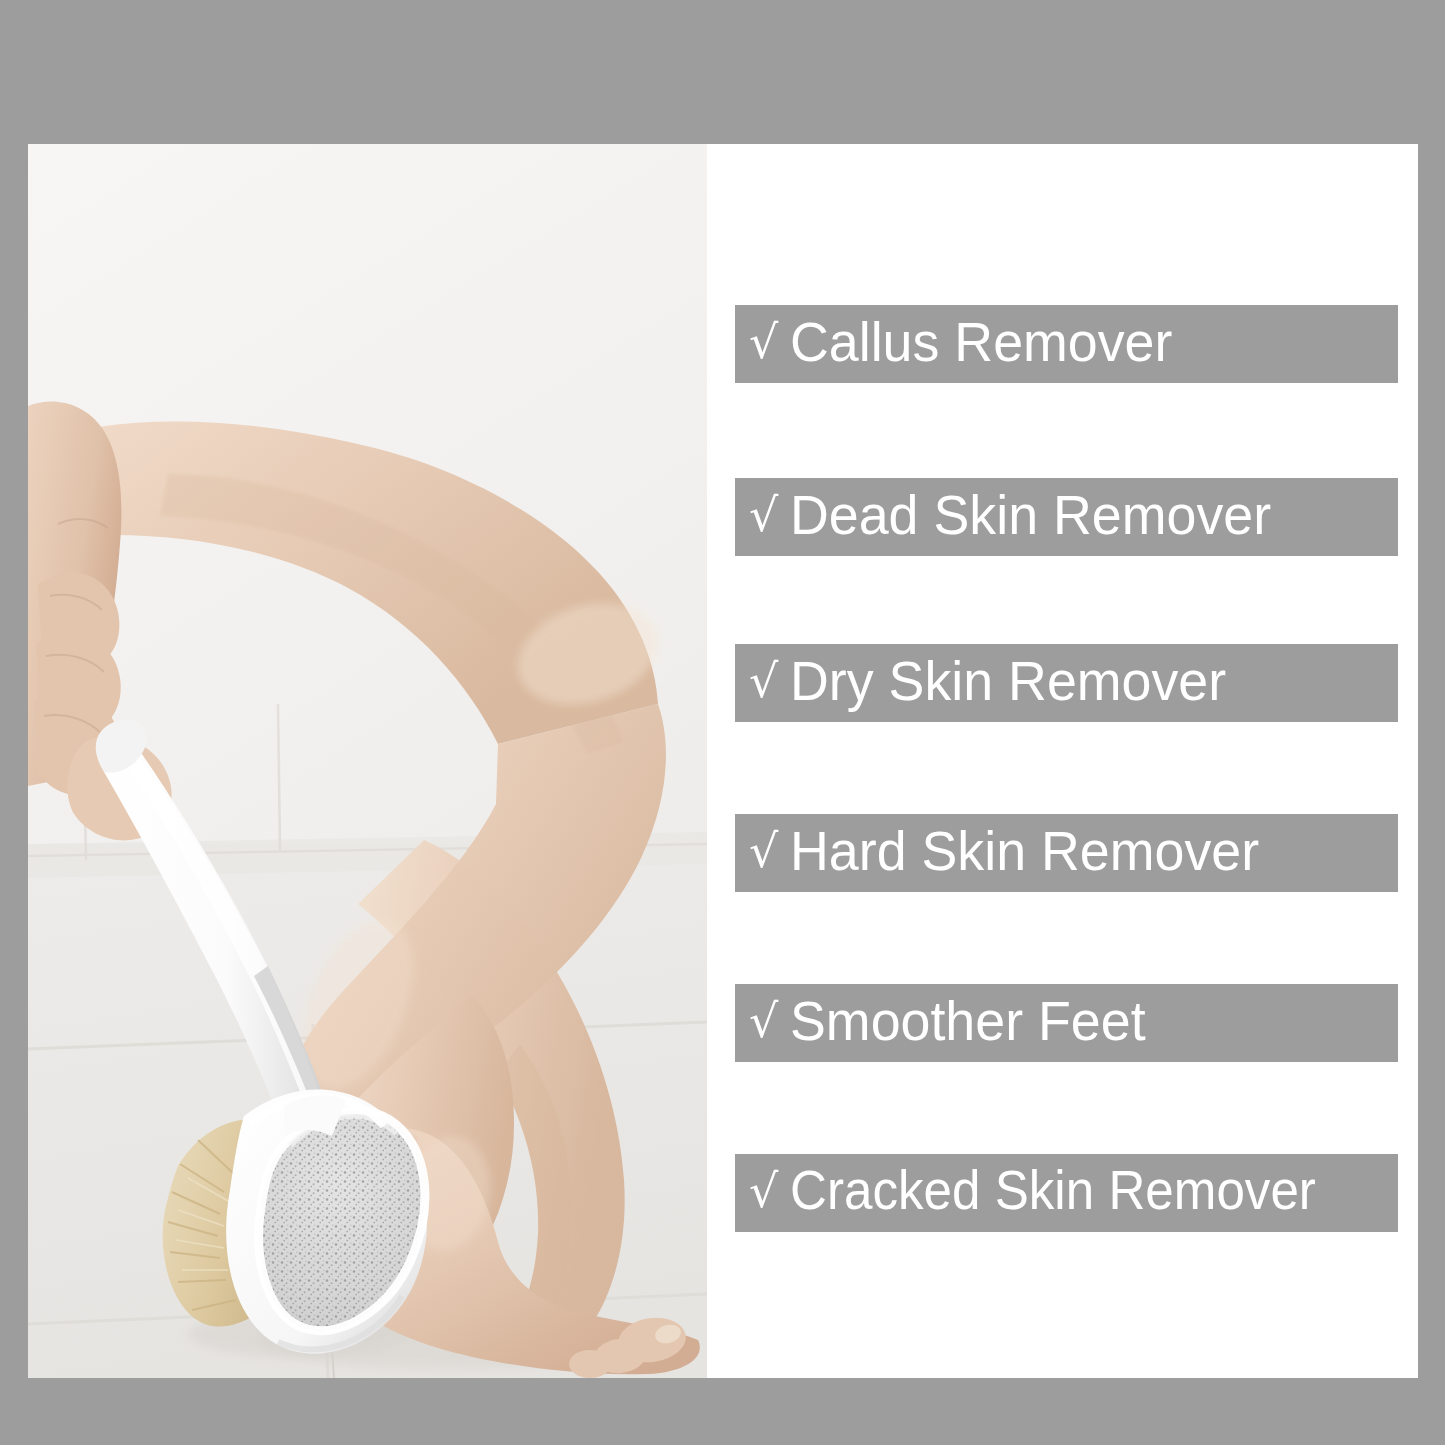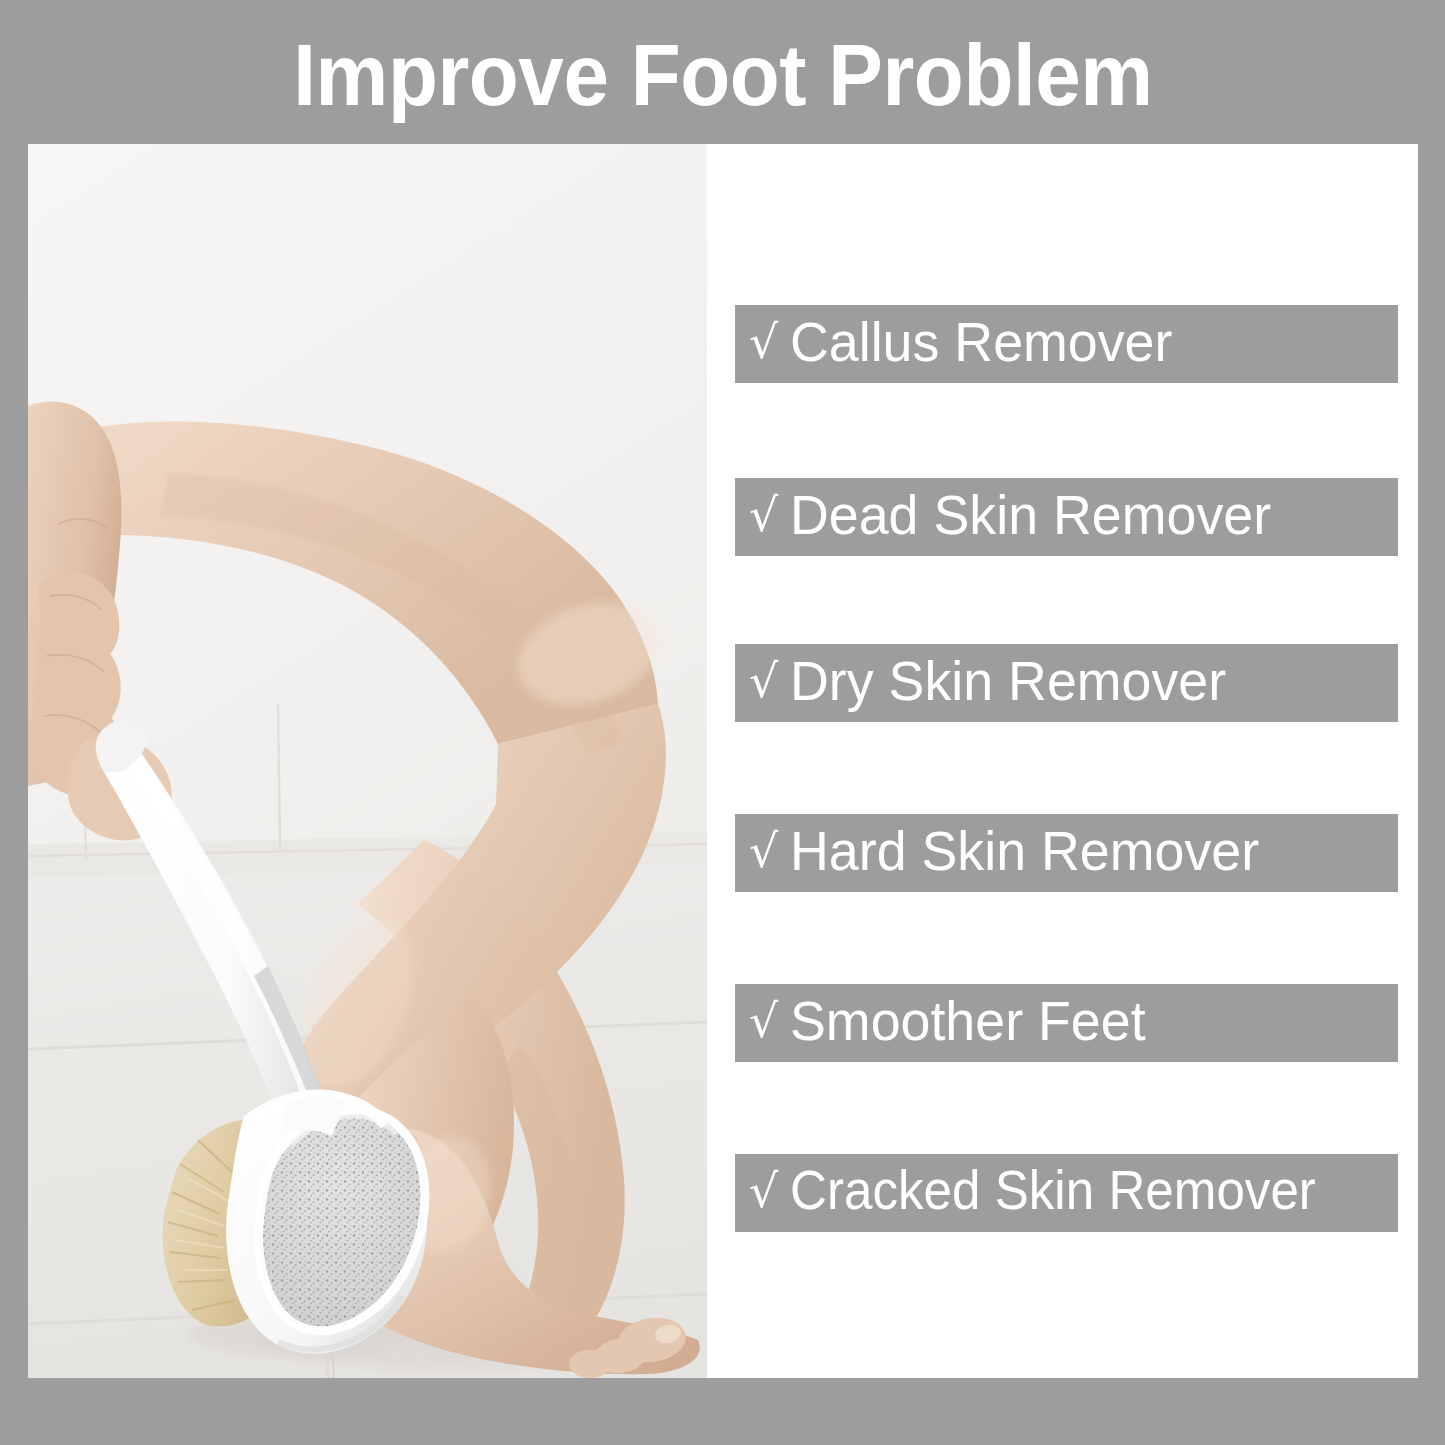--- a/index.html
+++ b/index.html
@@ -121,23 +121,20 @@
     transform-origin: left center;
     padding-bottom: 5px;
   }
   .feature-row.long .feature-label { font-size: 55px; transform: scaleX(0.93); }
 </style>
 </head>
 <body>
 
 <div id="poster">
 
-  <div class="title-bar">
-    <div class="title-text">Improve Foot Problem</div>
-  </div>
 
   <div class="card">
 
     <div class="photo-panel">
       <svg viewBox="0 0 679 1234" xmlns="http://www.w3.org/2000/svg" aria-hidden="true">
         <defs>
           <linearGradient id="wallGrad" x1="0" y1="0" x2="0.35" y2="1">
             <stop offset="0%" stop-color="#f7f6f4"></stop>
             <stop offset="55%" stop-color="#f2f0ee"></stop>
             <stop offset="100%" stop-color="#eceae7"></stop>

